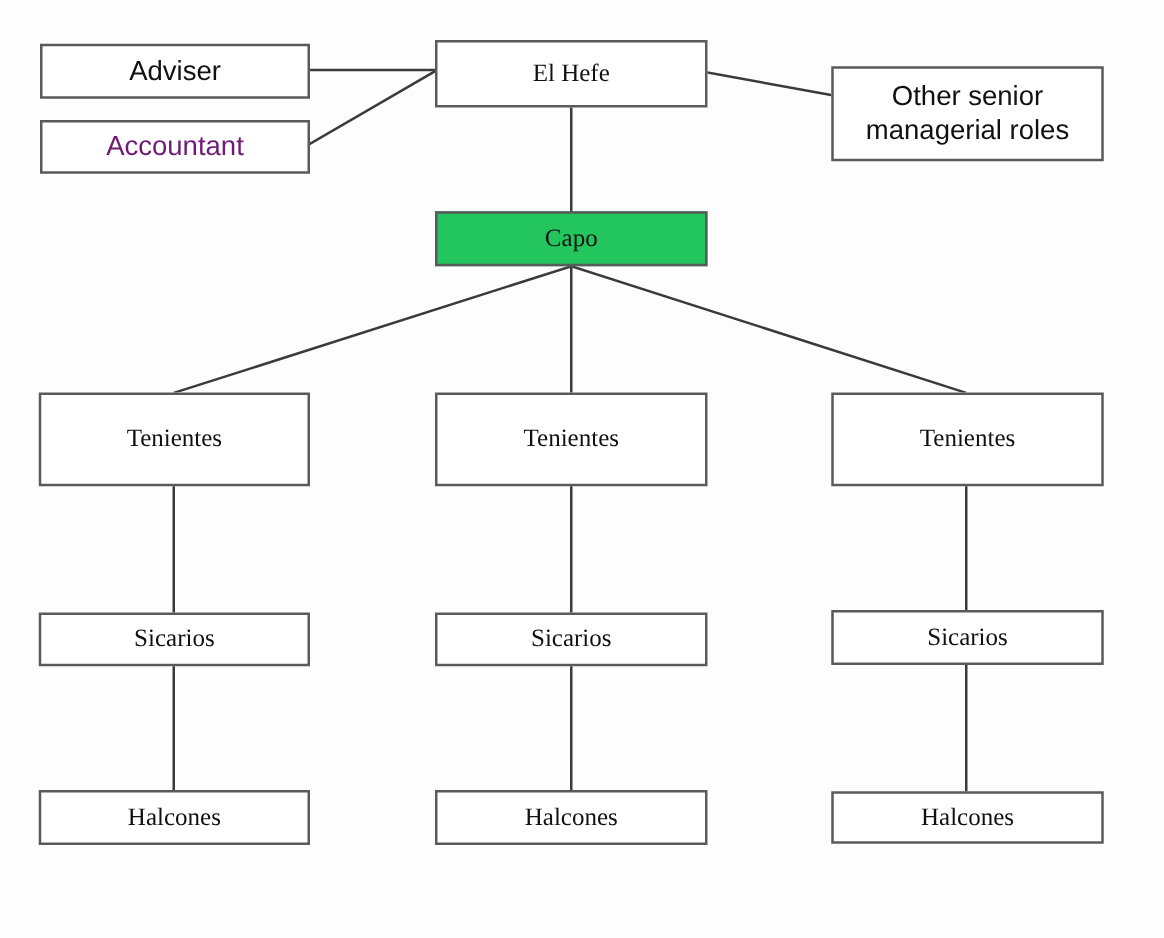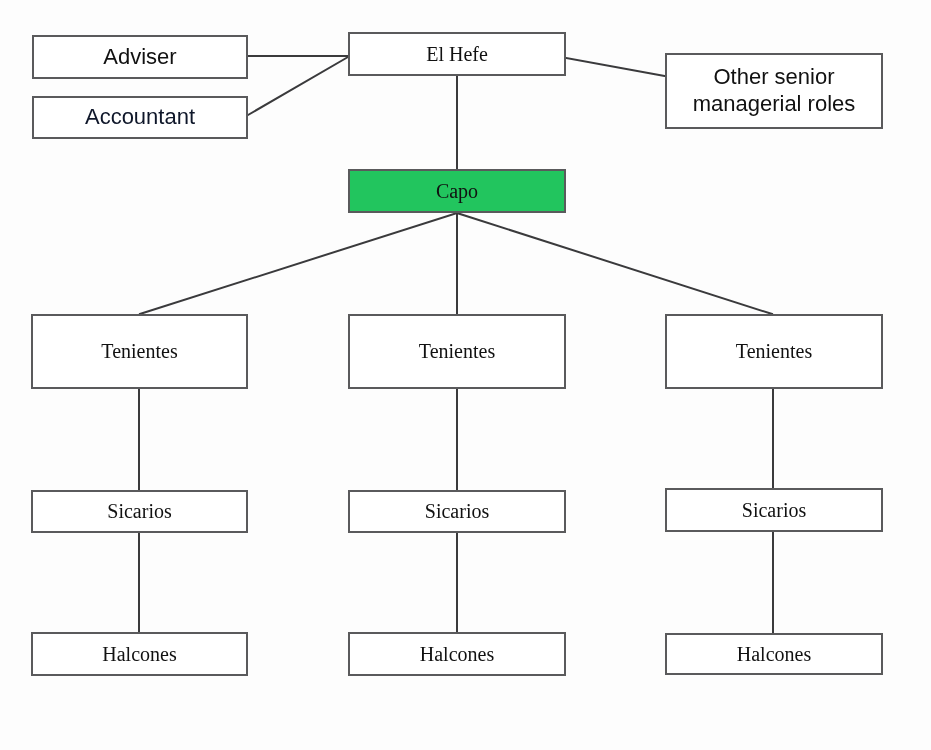--- a/index.html
+++ b/index.html
@@ -68,24 +68,24 @@
         <line x1="773" y1="389" x2="773" y2="488"></line>
         <line x1="139" y1="533" x2="139" y2="632"></line>
         <line x1="457" y1="533" x2="457" y2="632"></line>
         <line x1="773" y1="532" x2="773" y2="633"></line>
       </g>
   </svg>
   <div id="node-layer">
       <div class="node sans" style="left: 32px; top: 35px; width: 216px; height: 44px; border-color: rgb(90, 90, 92); background: rgb(255, 255, 255); color: rgb(17, 17, 17);">
         <span class="node-label">Adviser</span>
       </div>
-      <div class="node sans" style="left: 32px; top: 96px; width: 216px; height: 43px; border-color: rgb(90, 90, 92); background: rgb(255, 255, 255); color: #0f172a;">
+      <div class="node sans" style="left: 32px; top: 96px; width: 216px; height: 43px; border-color: rgb(90, 90, 92); background: rgb(255, 255, 255); color: #701a75;">
         <span class="node-label">Accountant</span>
       </div>
-      <div class="node serif" style="left: 348px; top: 32px; width: 218px; height: 44px; border-color: rgb(90, 90, 92); background: rgb(255, 255, 255); color: rgb(17, 17, 17);">
+      <div class="node serif" style="left: 348px; top: 32px; width: 218px; height: 54px; border-color: rgb(90, 90, 92); background: rgb(255, 255, 255); color: rgb(17, 17, 17);">
         <span class="node-label">El Hefe</span>
       </div>
       <div class="node sans" style="left: 665px; top: 33px; width: 218px; height: 76px; border-color: rgb(90, 90, 92); background: rgb(255, 255, 255); color: rgb(17, 17, 17); margin-top: 20px;">
         <span class="node-label">Other senior
 managerial roles</span>
       </div>
       <div class="node serif" style="left: 348px; top: 169px; width: 218px; height: 44px; border-color: rgb(90, 90, 92); background: #22c55e; color: rgb(17, 17, 17);">
         <span class="node-label">Capo</span>
       </div>
       <div class="node serif" style="left: 31px; top: 314px; width: 217px; height: 75px; border-color: rgb(90, 90, 92); background: rgb(255, 255, 255); color: rgb(17, 17, 17);">

